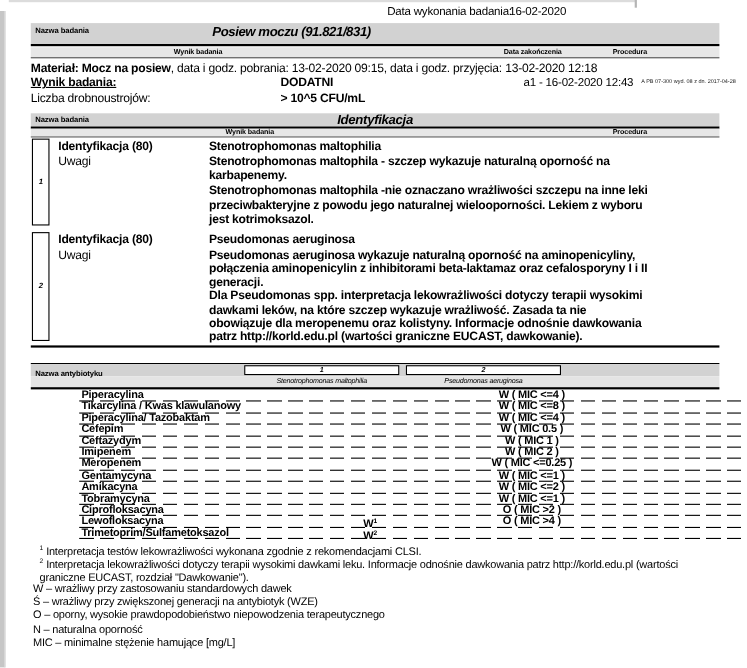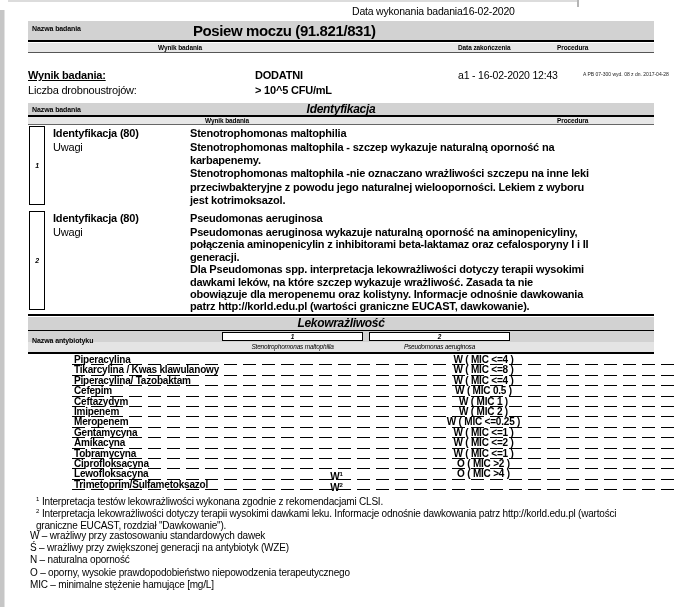--- a/index.html
+++ b/index.html
@@ -20,21 +20,21 @@
   
   .top-strip { left:8px; top:0; width:570px; height:2px; background:#dcdcdc; }
   .top-tick { left:577px; top:0; width:2px; height:7px; background:#b5b5b5; }
   .left-strip { left:0; top:10px; width:5px; height:597px; background:#c6c6c6; border-right:1px solid #e2e2e2; }
 
   
   .bar-dark { background:#d2d2d2; }
   .bar-light { background:#e7e7e7; }
   .hline { background:#000; }
 
-  .title-main { font-size:15px; font-weight:bold; letter-spacing:-0.4px; }
+  .title-main { font-size:12px; font-weight:bold; font-style:italic; letter-spacing:-0.4px; }
   .sec-title { font-size:12px; font-weight:bold; font-style:italic; width:626px; text-align:center; letter-spacing:-0.3px; }
 
   .numbox { border:1px solid #000; background:#fff; display:flex; align-items:center; justify-content:center; }
   .numbox span { font-size:7px; font-weight:bold; font-style:italic; }
 
   .pre { white-space:pre-line; }
   .remark { font-size:11px; font-weight:bold; line-height:13.2px; width:410px; }
   .remark2 { line-height:12.4px; }
 
   
@@ -69,24 +69,27 @@
     <div class="abs lbl7" style="left:4px; top:4px;">Nazwa badania</div>
     <div class="abs title-main" style="left:165px; top:1px;">Posiew moczu (91.821/831)</div>
   </div>
   <div class="abs hline" style="left:28px; top:40px; width:626px; height:2px;"></div>
   <div class="abs bar-light" style="left:28px; top:43px; width:626px; height:10px; border-bottom:1px solid #555;">
     <div class="abs lbl65" style="left:130px; top:1px;">Wynik badania</div>
     <div class="abs lbl65" style="left:430px; top:1px;">Data zakończenia</div>
     <div class="abs lbl65" style="left:529px; top:1px;">Procedura</div>
   </div>
 
+  <div class="abs fs11" style="left:28px; top:56px;">
+    <span class="b">Materiał: Mocz na posiew</span><span>, data i godz. pobrania: 13-02-2020 09:15, data i godz. przyjęcia: 13-02-2020 12:18</span>
+  </div>
 
   <div class="abs fs11 b u" style="left:28px; top:69px;">Wynik badania:</div>
   <div class="abs fs11 b" style="left:255px; top:69px;">DODATNI</div>
-  <div class="abs fs10" style="left:458px; top:69px;">a1 - 16-02-2020 12:43</div>
+  <div class="abs fs10" style="left:476px; top:69px;">a1 - 16-02-2020 12:43</div>
   <div class="abs tiny" style="left:583px; top:71px;">A PB 07-300 wyd. 08 z dn. 2017-04-28</div>
 
   <div class="abs fs11" style="left:28px; top:84px;">Liczba drobnoustrojów:</div>
   <div class="abs fs11 b" style="left:255px; top:84px;">&gt; 10^5 CFU/mL</div>
 
   <div class="abs bar-dark" style="left:28px; top:103px; width:626px; height:12px;">
     <div class="abs lbl7" style="left:4px; top:3px;">Nazwa badania</div>
     <div class="abs sec-title" style="left:0; top:0; line-height:12px;">Identyfikacja</div>
   </div>
   <div class="abs hline" style="left:28px; top:115px; width:626px; height:2px;"></div>
@@ -116,23 +119,20 @@
   <div class="abs remark remark2 pre" style="left:190px; top:226px;">Pseudomonas aeruginosa wykazuje naturalną oporność na aminopenicyliny,
 połączenia aminopenicylin z inhibitorami beta-laktamaz oraz cefalosporyny I i II
 generacji.
 Dla Pseudomonas spp. interpretacja lekowrażliwości dotyczy terapii wysokimi
 dawkami leków, na które szczep wykazuje wrażliwość. Zasada ta nie
 obowiązuje dla meropenemu oraz kolistyny. Informacje odnośnie dawkowania
 patrz http://korld.edu.pl (wartości graniczne EUCAST, dawkowanie).</div>
 
   <div class="abs hline" style="left:28px; top:314px; width:626px; height:2px;"></div>
 
-  <div class="abs bar-dark" style="left:28px; top:317px; width:626px; height:13px;">
-    <div class="abs sec-title" style="left:0; top:0; line-height:13px;">Lekowrażliwość</div>
-  </div>
   <div class="abs hline" style="left:28px; top:330px; width:626px; height:1px;"></div>
   <div class="abs bar-dark" style="left:28px; top:331px; width:626px; height:11px;"></div>
   <div class="abs" style="left:28px; top:342px; width:626px; height:10px; background:#e4e4e4;"></div>
   <div class="abs lbl7" style="left:32px; top:337px;">Nazwa antybiotyku</div>
   <div class="abs colbox" style="left:222px; top:332px; width:141px; height:9px;">
     <span>1</span>
   </div>
   <div class="abs colbox" style="left:369px; top:332px; width:141px; height:9px;">
     <span>2</span>
   </div>
@@ -211,18 +211,18 @@
   <div class="abs fn" style="left:36px; top:493px; width:612px;">
     <sup class="small">1</sup> <span class="pre">Interpretacja testów lekowrażliwości wykonana zgodnie z rekomendacjami CLSI.</span>
   </div>
   <div class="abs fn" style="left:36px; top:505px; width:616px;">
     <sup class="small">2</sup> <span class="pre">Interpretacja lekowrażliwości dotyczy terapii wysokimi dawkami leku. Informacje odnośnie dawkowania patrz http://korld.edu.pl (wartości
 graniczne EUCAST, rozdział "Dawkowanie").</span>
   </div>
   <div class="abs" id="legend-list" style="left:30px; top:530px; width:620px;">
       <div class="fn" style="line-height: 12.2px;">W – wrażliwy przy zastosowaniu standardowych dawek</div>
       <div class="fn" style="line-height: 12.2px;">Ś – wrażliwy przy zwiększonej generacji na antybiotyk (WZE)</div>
+      <div class="fn" style="line-height: 12.2px;">O – oporny, wysokie prawdopodobieństwo niepowodzenia terapeutycznego</div>
       <div class="fn" style="line-height: 12.2px;">N – naturalna oporność</div>
-      <div class="fn" style="line-height: 12.2px;">O – oporny, wysokie prawdopodobieństwo niepowodzenia terapeutycznego</div>
       <div class="fn" style="line-height: 12.2px;">MIC – minimalne stężenie hamujące [mg/L]</div>
     </div>
 
 </div>
 
 </body></html>

